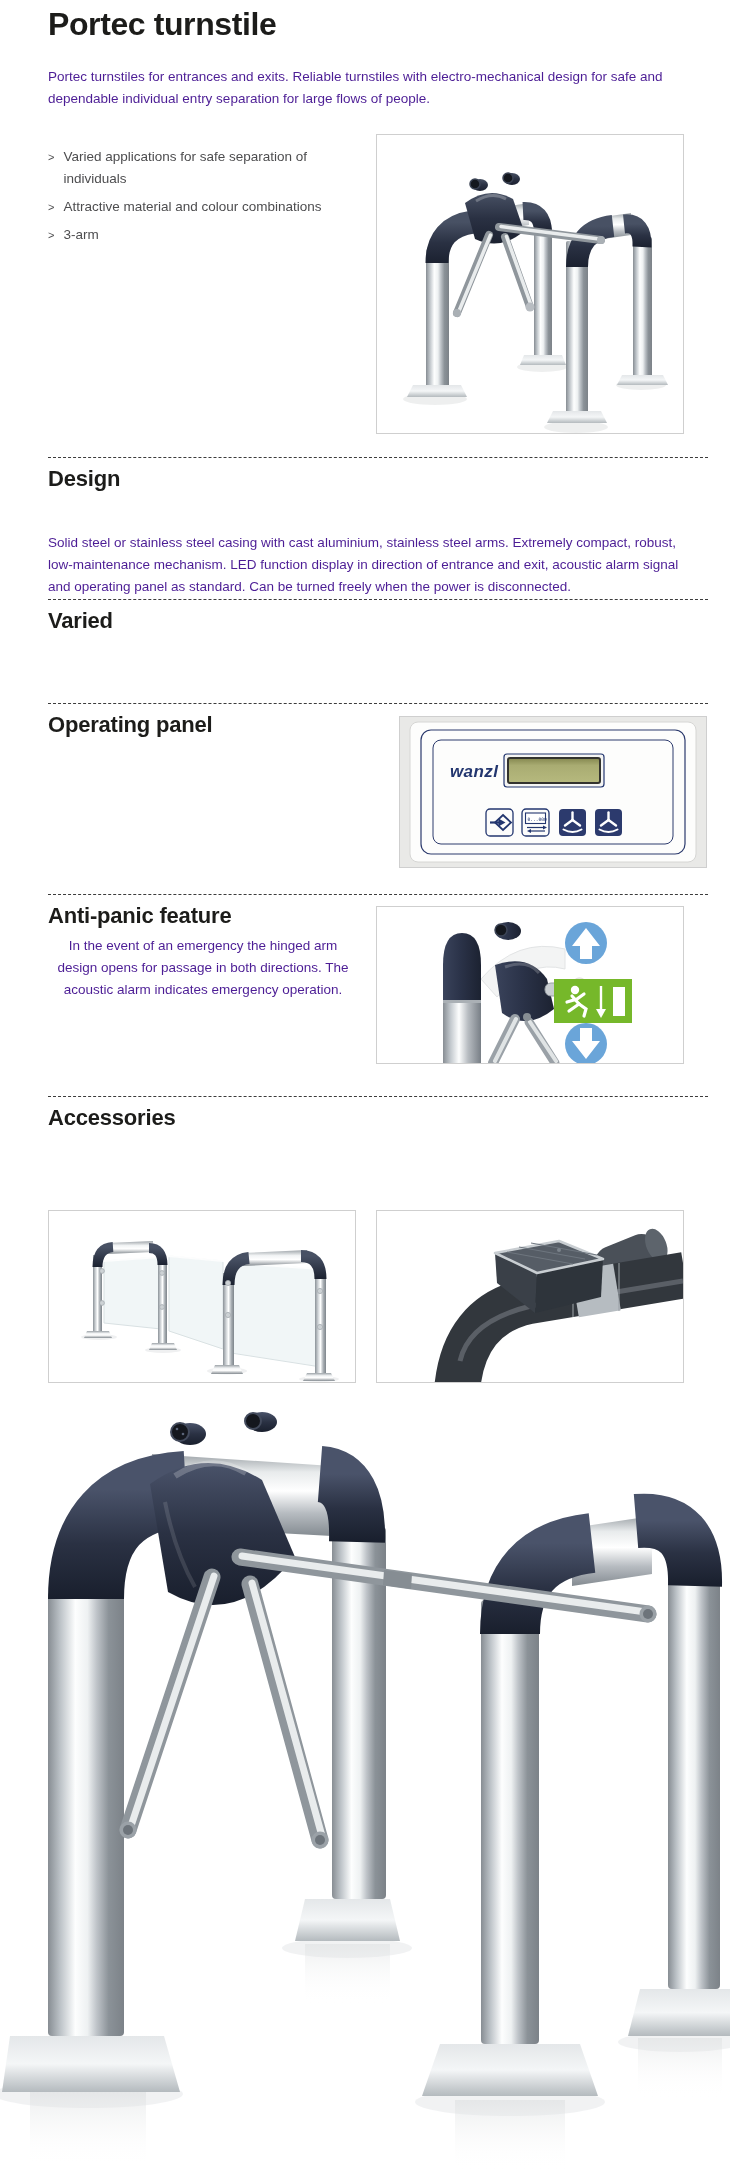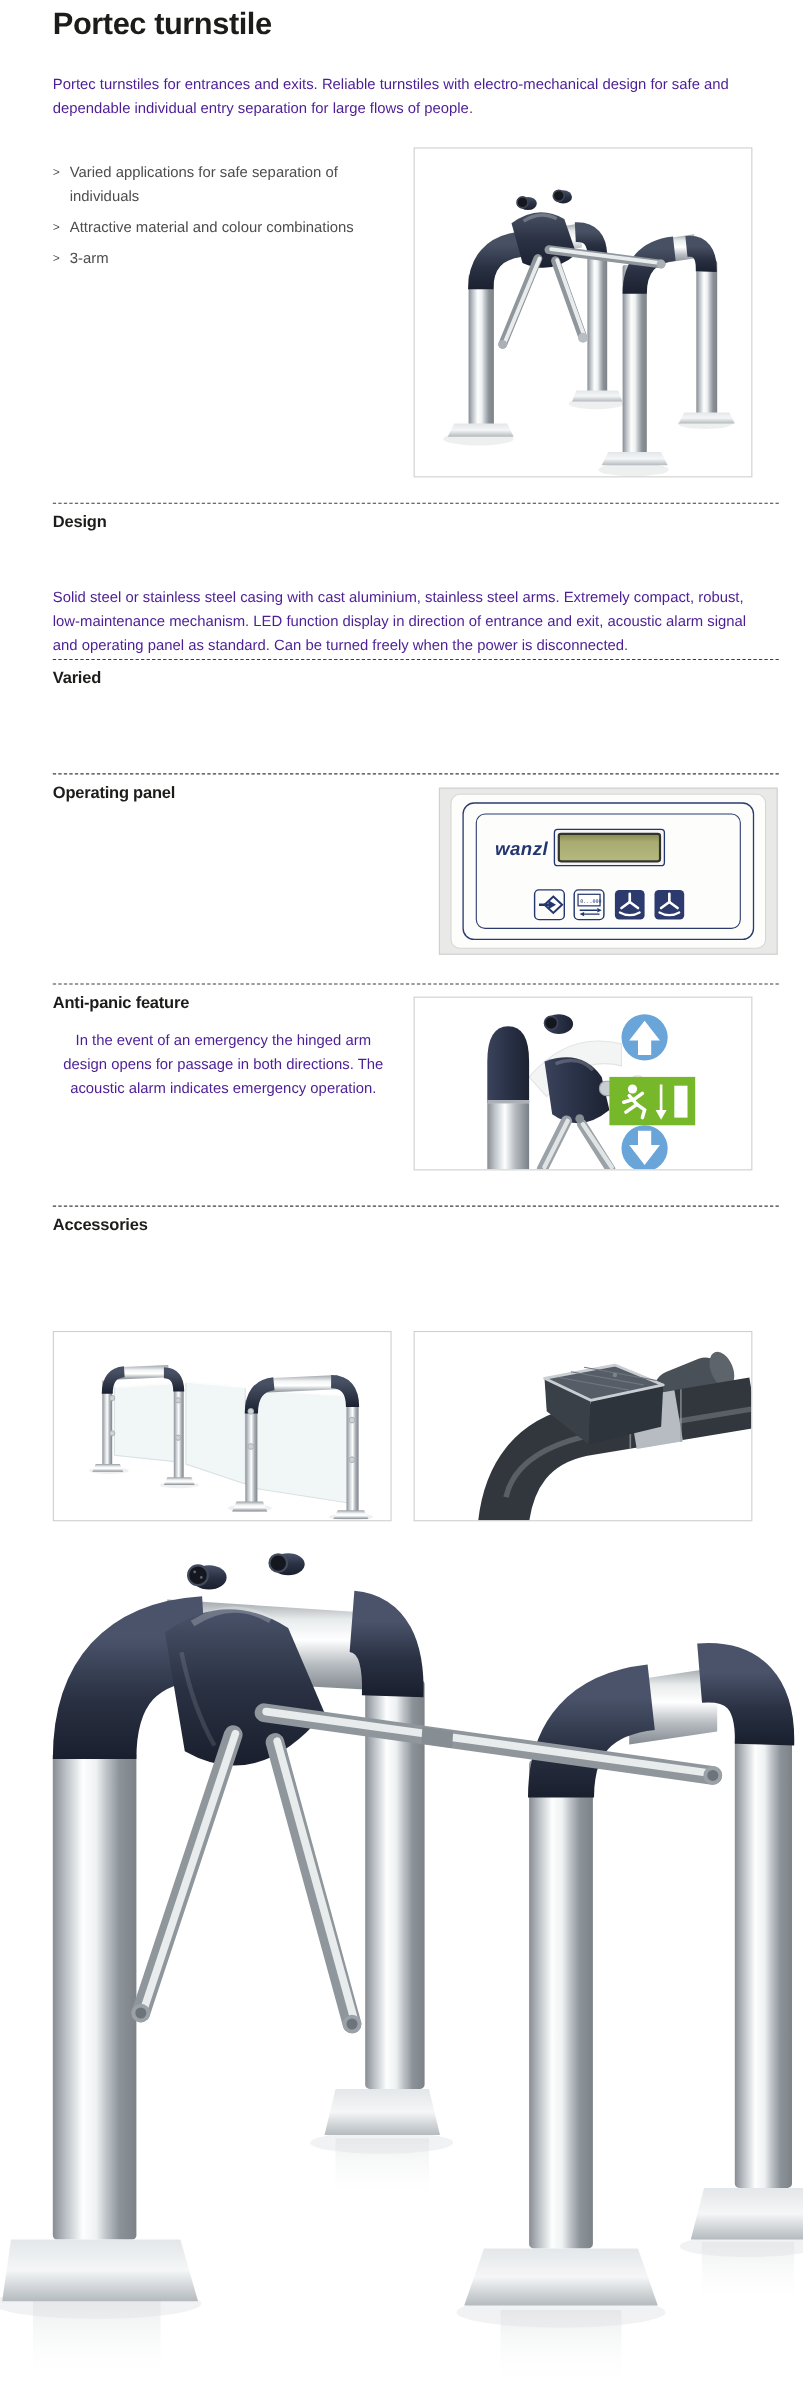--- a/index.html
+++ b/index.html
@@ -1,31 +1,31 @@
 <!DOCTYPE html>
 <html style="--navy: #2b3345; --panel-blue: #2c3a6d; --lcd-olive: #a6a96a; --signal-green: #76b82a; --signal-blue: #6aa5d9;"><head>
 <meta charset="utf-8">
 <style>
   * { margin:0; padding:0; box-sizing:border-box; }
   html,body { background:#ffffff; }
   body { font-family:"Liberation Sans","DejaVu Sans",sans-serif; color:#4d4d4f; }
   .page { position:relative; width:730px; height:2175px; background:#fff; overflow:hidden; }
 
-  .page-title { position:absolute; left:48px; top:6px; font-size:28px; font-weight:600;
+  .page-title { position:absolute; left:48px; top:6px; font-size:32px; font-weight:600;
                 letter-spacing:-0.4px; color:#1c1c1a; }
   .body-text { font-size:13.5px; line-height:22px; color:#4c1d95; letter-spacing:0; }
   .intro { position:absolute; left:48px; top:66px; width:648px; }
 
   .features { position:absolute; left:48px; top:146px; width:292px; list-style:none; }
   .features li { display:flex; margin-bottom:6px; }
   .features .marker { flex:0 0 auto; font-size:11px; line-height:22px; margin-right:9px; color:#4d4d4f; }
   .features .f-text { font-size:13.5px; line-height:22px; }
 
   .divider { position:absolute; left:48px; width:660px; border-top:1px dashed #3c3c3c; height:0; }
-  .sec-heading { position:absolute; left:48px; font-size:15px; font-weight:600;
+  .sec-heading { position:absolute; left:48px; font-size:22px; font-weight:600;
                  letter-spacing:-0.2px; color:#1c1c1a; }
   .sec-body { position:absolute; left:48px; }
 
   .photo { position:absolute; background:#fff; border:1px solid #cfcfcf; overflow:hidden; }
   .photo svg { display:block; }
   .photo-big { position:absolute; left:0; top:1392px; width:730px; height:783px; }
 
   .wanzl-logo-text { font-family:"Liberation Sans",sans-serif; font-size:17px; font-weight:bold;
                      font-style:italic; letter-spacing:0.4px; }
   .counter-text { font-family:"DejaVu Sans Mono",monospace; font-size:4.6px; }

